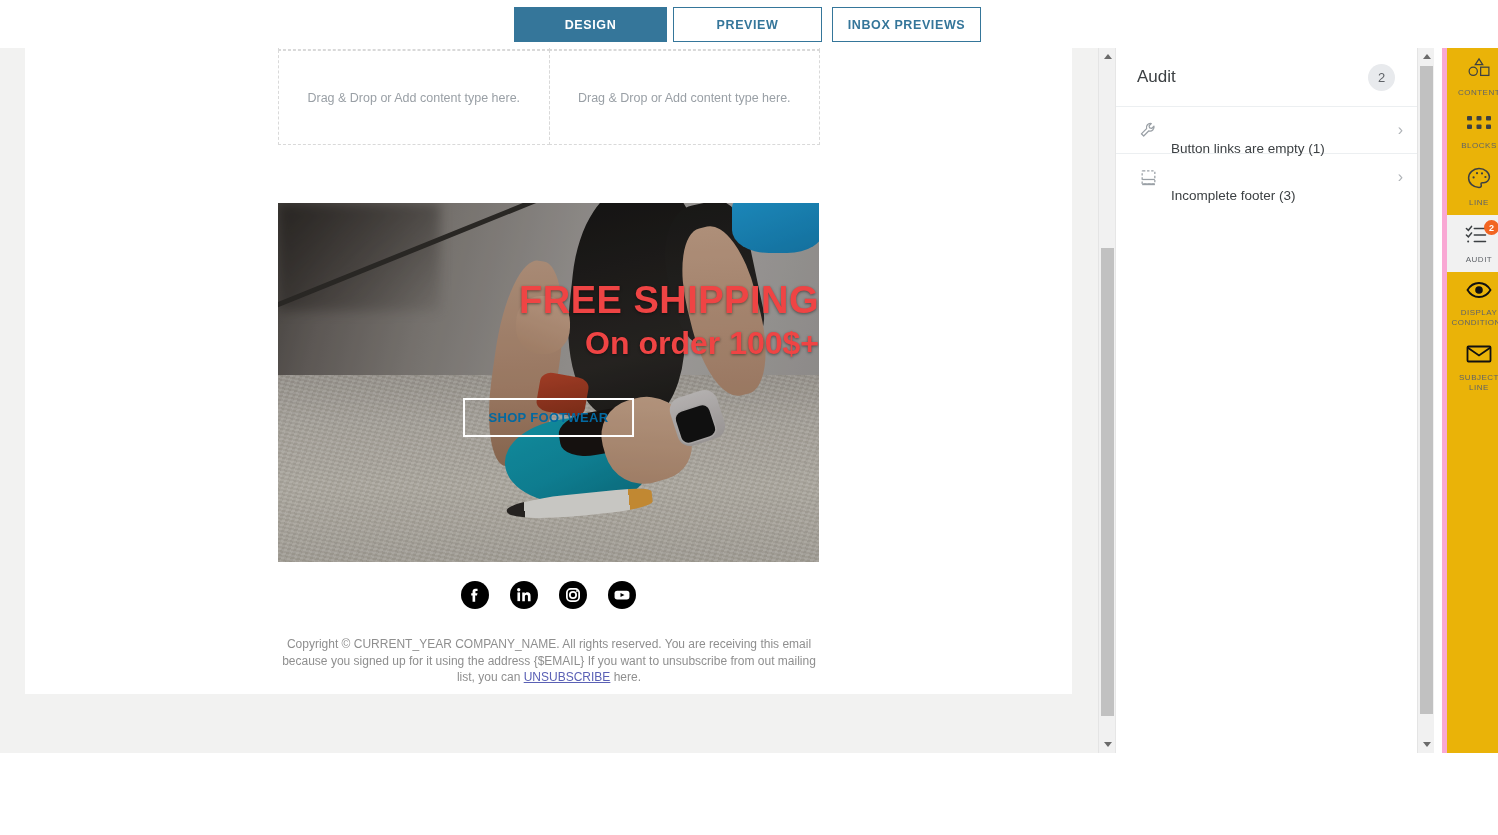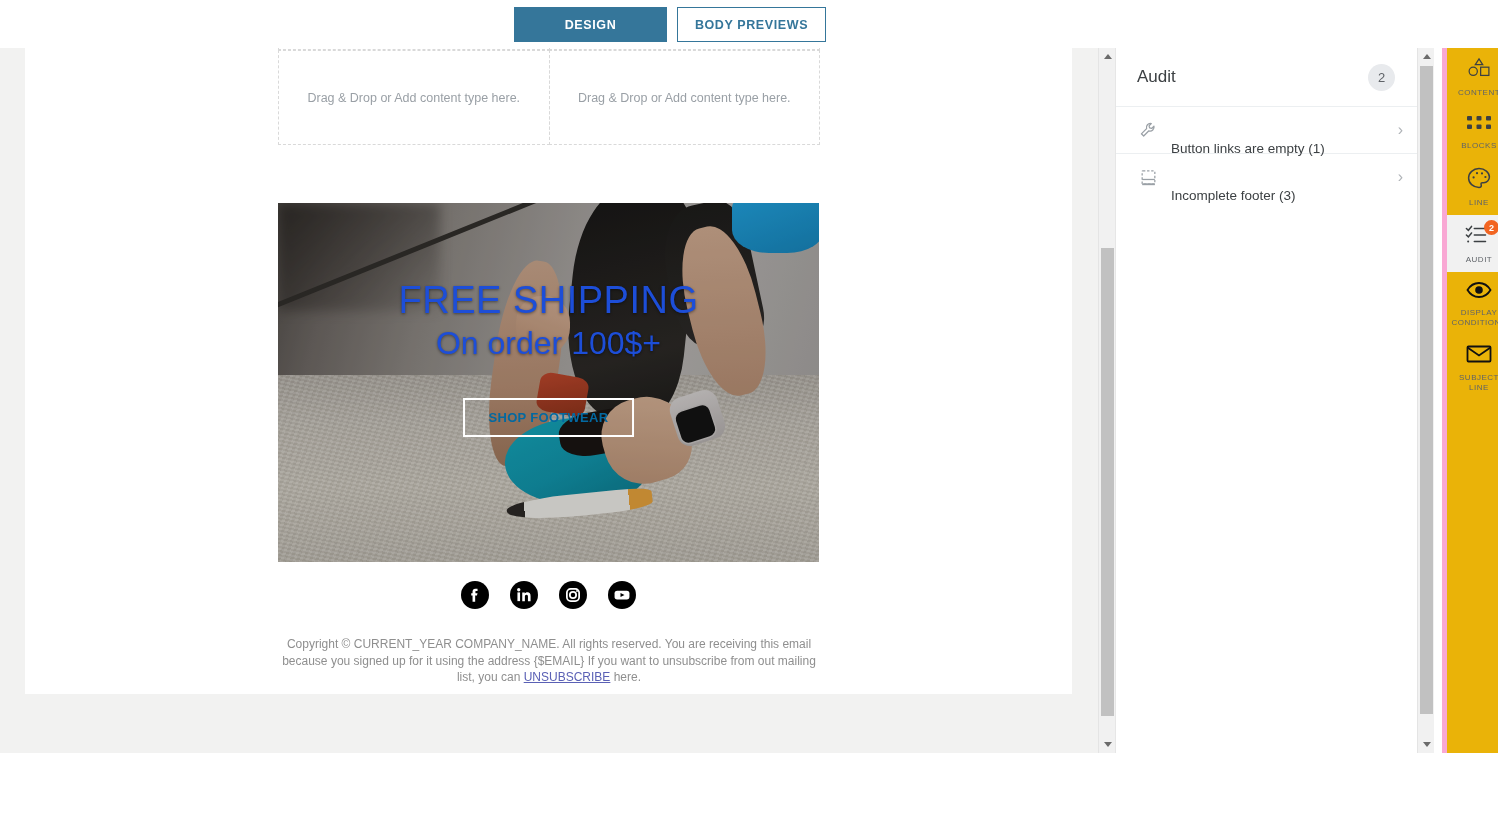--- a/index.html
+++ b/index.html
@@ -164,22 +164,23 @@
   }
   .ph-watch {
     position: absolute; left: 74%; bottom: 34%; width: 6.5%; height: 9%;
     background: #111; border-radius: 22%;
     transform: rotate(-18deg);
     box-shadow: 0 0 0 1.5px #c9c5c4;
   }
   .hero-overlay { position: absolute; inset: 0; background: rgba(18,16,14,.18); }
   .hero-text {
     position: absolute; left: 0; right: 0; top: 76px;
-    text-align: center; color: #1d4ed8;
+    text-align: right; color: #ef4444;
     text-shadow: 0 1px 3px rgba(0,0,0,.45);
+    font-weight: bold;
   }
   .hero-l1 { font-size: 38px; letter-spacing: .5px; line-height: 1.12; }
   .hero-l2 { font-size: 32px; line-height: 1.35; }
   .hero-btn {
     position: absolute; left: 50%; transform: translateX(-50%); top: 195px;
     border: 2px solid #ffffff; color: #0369a1;
     padding: 10px 24px; font-size: 13px; font-weight: bold; letter-spacing: .3px;
     cursor: pointer;
   }
 
@@ -283,22 +284,25 @@
 </head>
 <body>
 
 <div id="app">
 
   <div class="topbar">
     <div class="tabs">
       <div class="tab t1">
         <span>DESIGN</span>
       </div>
+      <div class="tab t2">
+        <span>PREVIEW</span>
+      </div>
       <div class="tab t3">
-        <span>BODY PREVIEWS</span>
+        <span>INBOX PREVIEWS</span>
       </div>
     </div>
   </div>
 
   <div class="canvas-wrap">
     <div class="email-sheet">
       <div class="email-inner">
 
         <div class="dd-top">
           <div class="dd-cellbox"></div>

